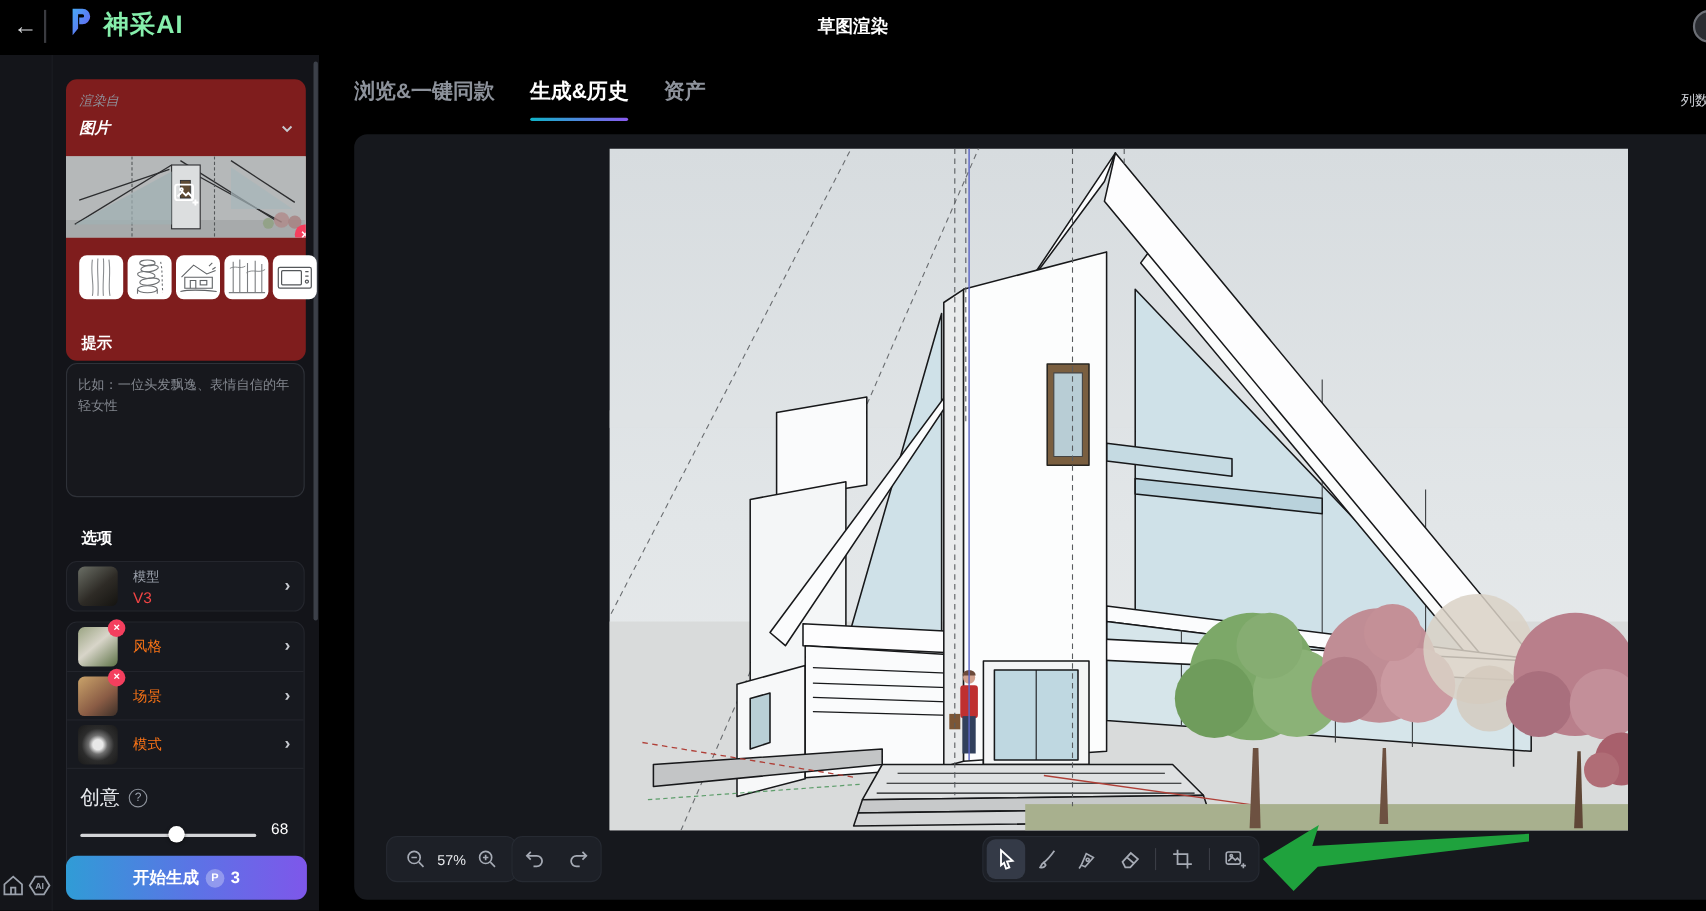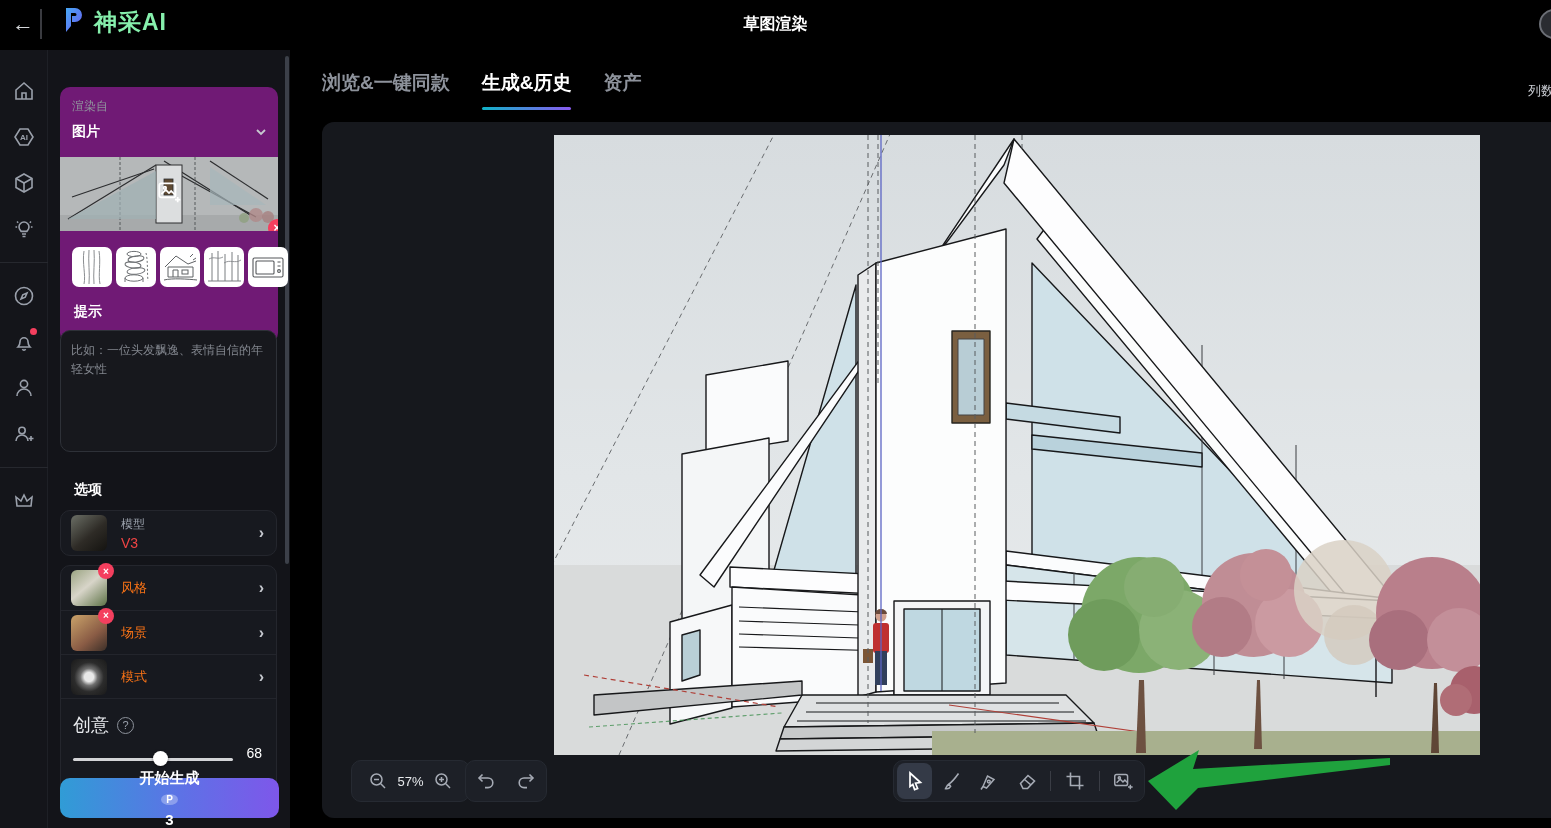--- a/index.html
+++ b/index.html
@@ -13,33 +13,33 @@
   .topbar-divider { position:absolute; left:40px; top:9px; width:2px; height:30px; background:#3a3b40; }
   .logo { position:absolute; left:58px; top:6px; display:flex; align-items:center; gap:8px; }
   .logo-text { font-size:23px; font-weight:bold; color:#86efac; letter-spacing:1px; }
   .page-title { position:absolute; left:0; right:0; top:14px; text-align:center; font-size:16px;
     font-weight:bold; color:#fff; }
   .avatar-partial { position:absolute; right:-18px; top:9px; width:30px; height:30px;
     border-radius:50%; border:2px solid #6c6f76; background:#2a2c31; }
 
   
   .rail { position:absolute; left:0; top:50px; width:48px; height:778px; background:#14151a;
-    border-right:1px solid #1e2026; display:flex; flex-direction:column; align-items:flex-start; }
+    border-right:1px solid #1e2026; display:flex; flex-direction:row; align-items:flex-end; }
   .rail-btn { width:48px; height:46px; display:flex; align-items:center; justify-content:center;
     cursor:pointer; position:relative; }
   .rail-btn svg { stroke:#9aa0ab; }
   .rail-sep { width:48px; height:1px; background:#26282e; margin:10px 0; }
   .dot-badge { position:absolute; right:11px; top:9px; width:7px; height:7px; border-radius:50%; }
 
   
   .panel { position:absolute; left:48px; top:50px; width:242px; height:778px; background:#131419; }
   .panel-scrollbar { position:absolute; right:1px; top:6px; width:4px; height:508px;
     background:#3c4049; border-radius:2px; }
-  .src-card { position:absolute; left:12px; top:37px; width:218px; height:256px;
-    background:#701a75; border-radius:10px; }
+  .src-card { position:absolute; left:12px; top:22px; width:218px; height:256px;
+    background:#7f1d1d; border-radius:10px;font-style:italic; }
   .src-label { position:absolute; left:12px; top:11px; font-size:12px; color:#8f939c; }
   .src-select { position:absolute; left:12px; right:10px; top:32px; height:26px; display:flex;
     align-items:center; justify-content:space-between; cursor:pointer; }
   .src-value { font-size:14px; color:#fff; font-weight:bold; }
   .preview-wrap { position:absolute; left:0; top:70px; width:218px; height:74px; background:#b6b9ba; overflow:hidden; }
   .preview-overlay-icon { position:absolute; left:50%; top:50%; transform:translate(-50%,-50%); }
   .close-badge { position:absolute; width:18px; height:18px; border-radius:50%; display:flex;
     align-items:center; justify-content:center; font-size:12px; font-weight:bold; color:#fff;
     cursor:pointer; z-index:5; }
   .src-close { right:-8px; top:62px; }
@@ -82,21 +82,21 @@
   .slider { position:absolute; left:12px; top:52px; width:160px; height:16px; cursor:pointer; }
   .slider-track { position:absolute; left:0; right:0; top:7px; height:3px; background:#d3d4d7; border-radius:2px; }
   .slider-knob { position:absolute; left:55%; top:0; width:15px; height:15px; margin-left:-8px;
     background:#fff; border-radius:50%; box-shadow:0 1px 3px rgba(0,0,0,.5); }
   .slider-value { position:absolute; right:14px; top:46px; font-size:14px; color:#fff; }
 
   .generate-btn { position:absolute; left:12px; top:728px; width:219px; height:40px; border:none;
     border-radius:10px; background:linear-gradient(90deg,#309cd6,#5d72e6 55%,#7e57ea);
     color:#fff; font-size:15px; font-weight:bold; display:flex; align-items:center;
     justify-content:center; gap:6px; cursor:pointer;
-    font-family:"Liberation Sans","DejaVu Sans",sans-serif;flex-direction:column; }
+    font-family:"Liberation Sans","DejaVu Sans",sans-serif; }
   .coin { width:17px; height:17px; border-radius:50%; background:rgba(255,255,255,.3);
     display:flex; align-items:center; justify-content:center; font-size:10px; font-weight:bold; }
 
   
   .tabs { position:absolute; left:322px; top:70px; display:flex; gap:32px;text-align:right; }
   .tab { font-size:19px; font-weight:bold; color:#8d929b; cursor:pointer; position:relative;
     padding-bottom:14px; }
   .tab.active { color:#fff; }
   .tab.active .tab-underline { position:absolute; left:0; right:0; bottom:0; height:3px;
     border-radius:2px; background:linear-gradient(90deg,#10b3c8,#8a5bf0); }

